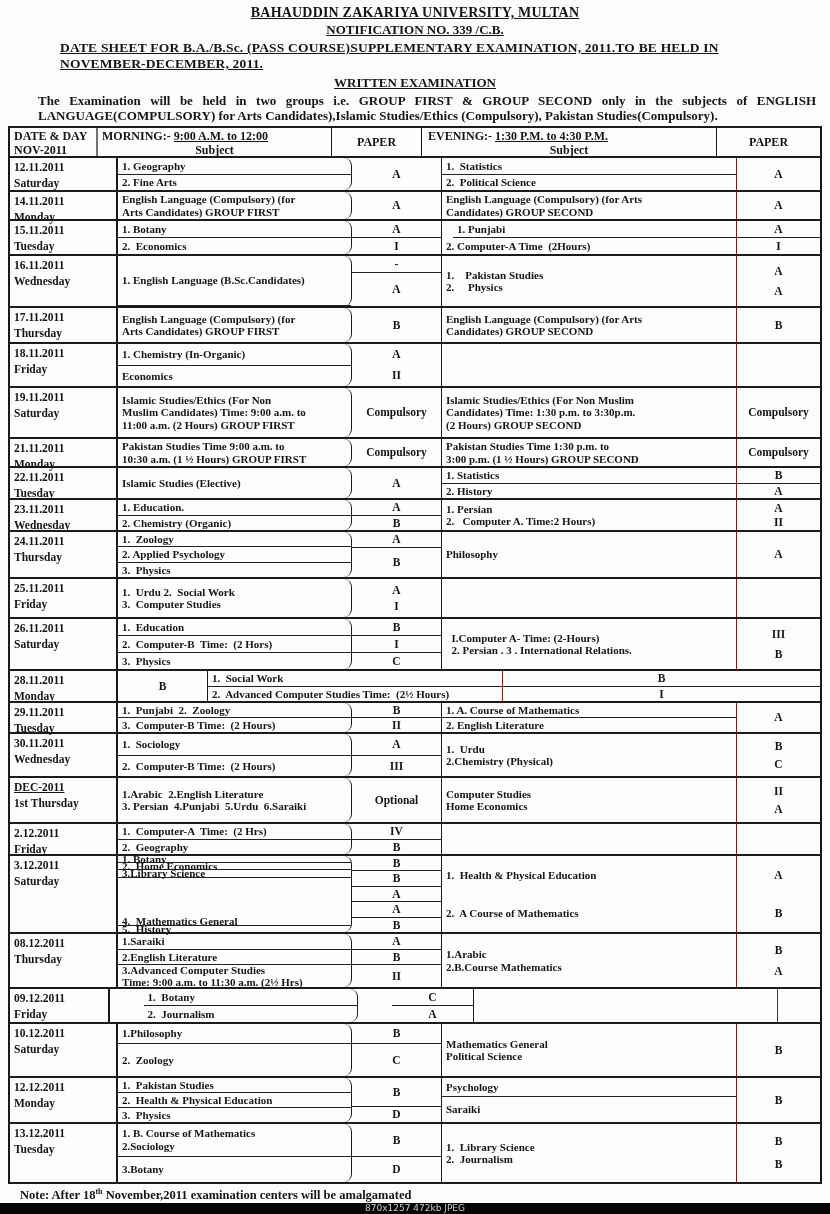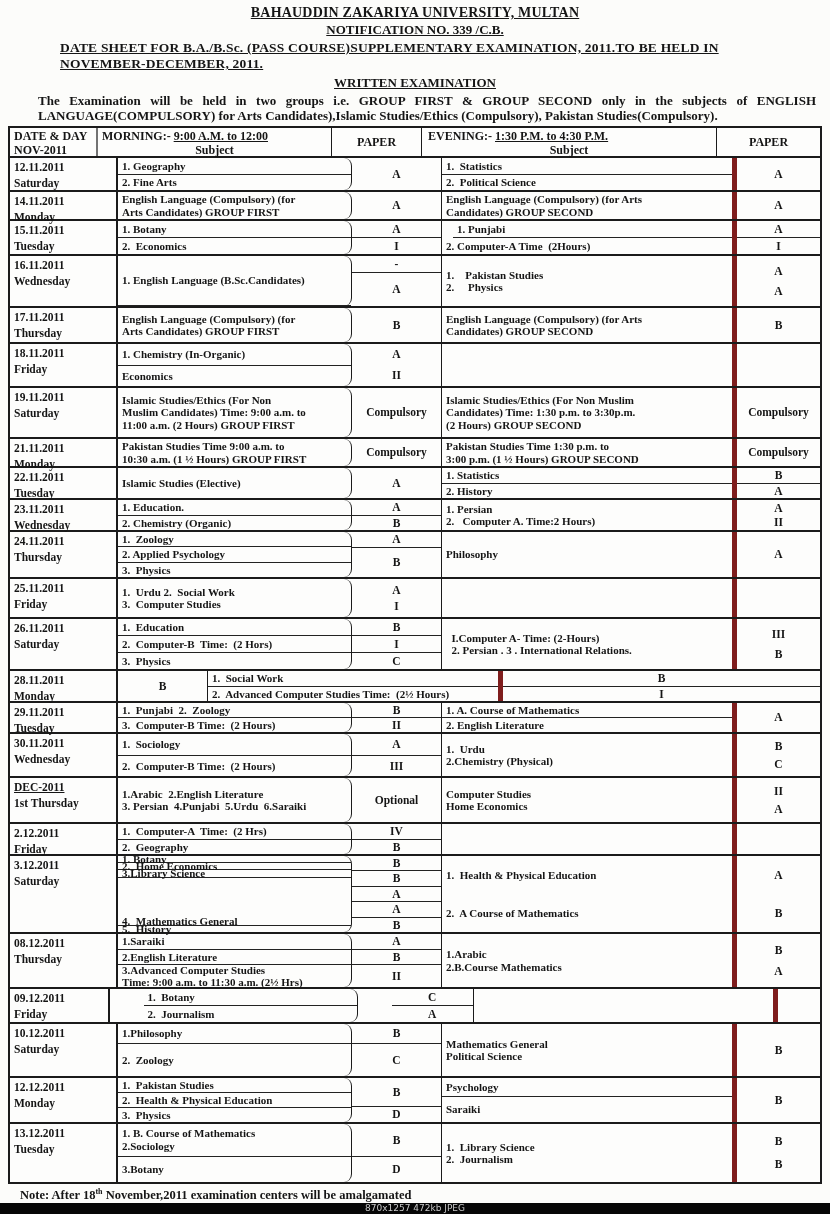--- a/index.html
+++ b/index.html
@@ -32,21 +32,21 @@
   .hd-ep { flex: 1; display:flex; align-items:center; justify-content:center; }
   .hd-sub { text-align: center; }
 
   .row { display: flex; border-bottom: 2px solid #1b1b1b; }
   .row:last-child { border-bottom: none; }
   .col-date { width: 108px; border-right: 2px solid #1b1b1b; padding: 3px 3px 2px 4px;
               display:flex; flex-direction:column; gap:4px; font-size:11.5px; }
   .col { display: flex; flex-direction: column; }
   .col-ms { width: 234px; border-right: 1px solid #1b1b1b; border-radius: 8px; }
   .col-mp { width: 90px;  border-right: 1px solid #1b1b1b; }
-  .col-es { width: 295px; border-right: 5px solid #7f1d1d; }
+  .col-es { width: 295px; border-right: 1px solid #7f1d1d; }
   .col-ep { flex: 1; }
   .subcell { flex: 1; display: flex; flex-direction: column; justify-content: center;
              padding: 1px 4px; font-size: 11px; line-height: 12.5px; min-height: 0; }
   .subcell.sep { border-bottom: 1px solid #222; }
   .subcell.paper { align-items: center; text-align: center; font-size: 11.5px; }
   .subcell.paper.multi { justify-content: space-evenly; }
   .line { white-space: pre-wrap; }
 
   .note { font-size: 12.5px; margin: 3px 0 0 20px; }
   .note sup { font-size: 8px; }

